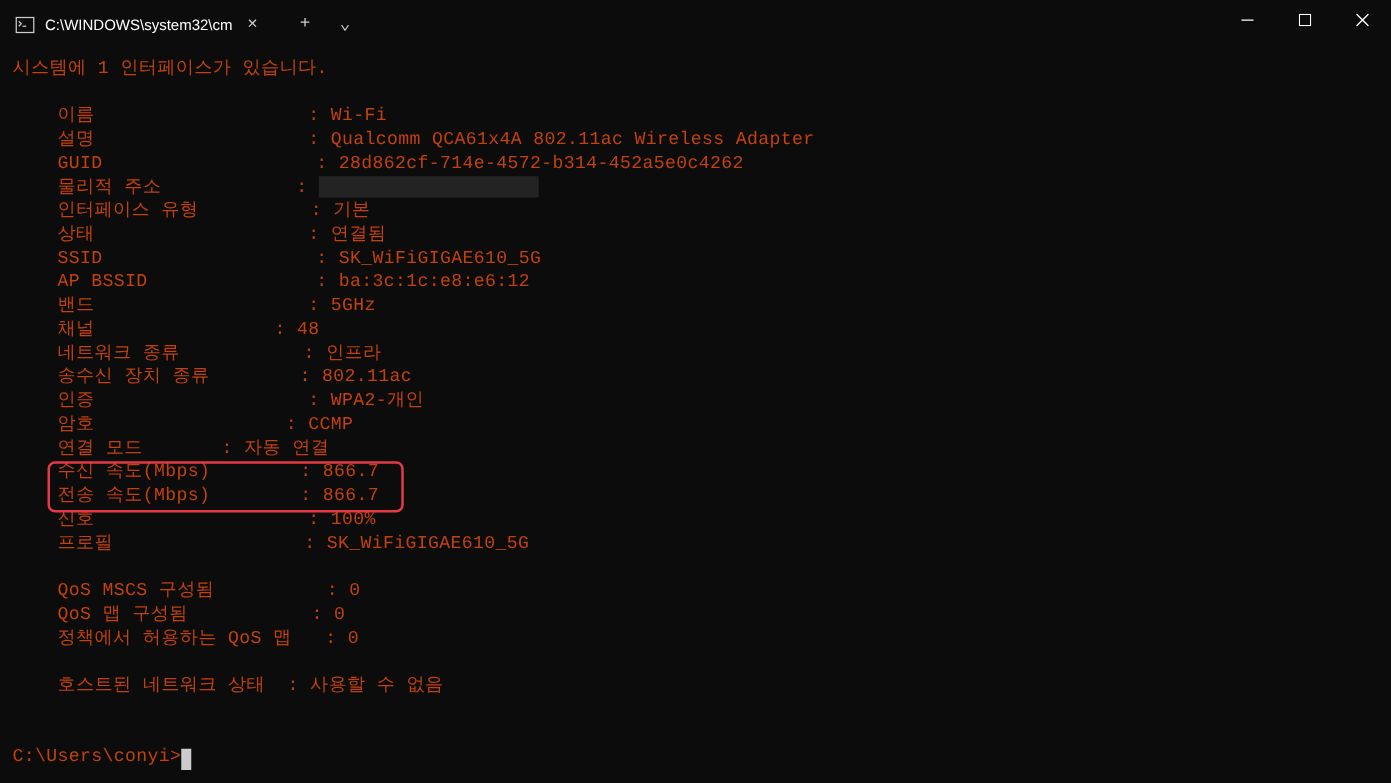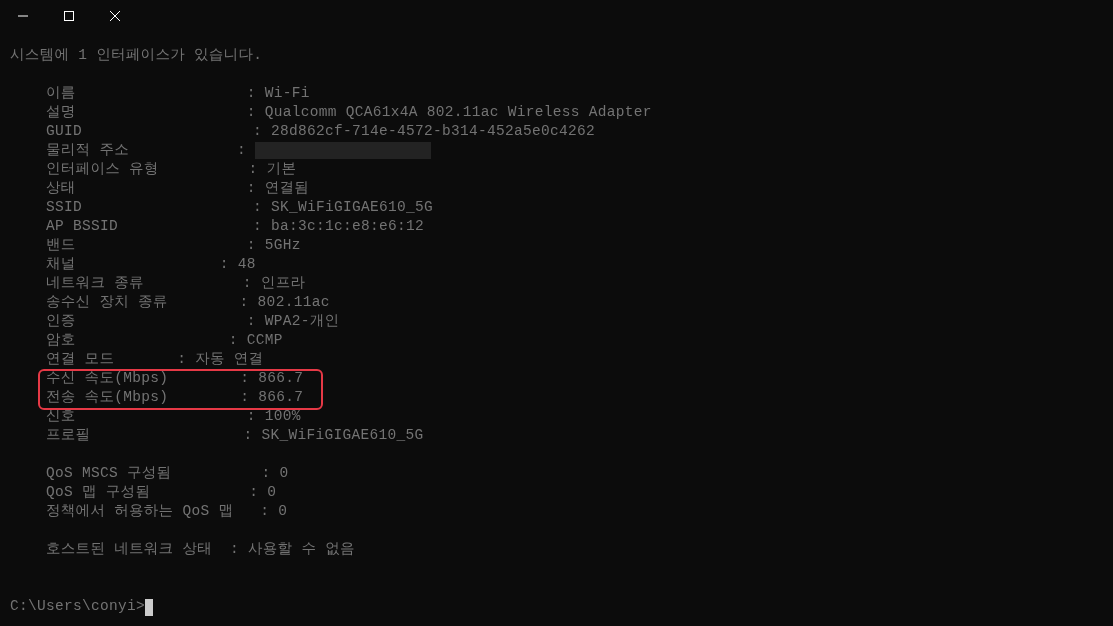--- a/index.html
+++ b/index.html
@@ -101,21 +101,21 @@
       align-items: center;
       justify-content: center;
       color: #ffffff;
       cursor: pointer;
     }
     .terminal {
       padding: 8px 10px;
       font-size: 14.5px;
       line-height: 19px;
       white-space: pre;
-      color: #737373;
+      color: #c2410c;
       letter-spacing: 0.3px;
     }
     .redacted {
       background: #232323;
       display: inline-block;
       width: 176px;
       height: 17px;
       vertical-align: middle;
     }
     .highlight-box {
@@ -137,20 +137,37 @@
       vertical-align: middle;
     }
     .content-wrapper {
       position: relative;
     }
   </style>
 </head>
 <body>
 
 <div class="titlebar">
+  <div class="tabs">
+    <div class="tab active">
+      <span class="tab-icon">
+        <svg viewBox="0 0 16 16">
+            <rect x="1" y="2" width="14" height="12" fill="none" stroke="#cccccc" stroke-width="1"></rect>
+            <path d="M3 5 L5 7 L3 9" fill="none" stroke="#cccccc" stroke-width="1"></path>
+            <line x1="6" y1="9" x2="9" y2="9" stroke="#cccccc" stroke-width="1"></line>
+          </svg>
+      </span>
+      <span class="tab-title">C:\WINDOWS\system32\cm</span>
+      <span class="tab-close">×</span>
+    </div>
+    <div class="tab-actions">
+      <div class="tab-action-btn">+</div>
+      <div class="tab-action-btn">⌄</div>
+    </div>
+  </div>
   <div class="window-controls">
     <div class="window-btn">
       <svg width="10" height="10" viewBox="0 0 10 10">
           <line x1="0" y1="5" x2="10" y2="5" stroke="#ffffff" stroke-width="1"></line>
         </svg>
     </div>
     <div class="window-btn">
       <svg width="10" height="10" viewBox="0 0 10 10">
           <rect x="0.5" y="0.5" width="9" height="9" fill="none" stroke="#ffffff" stroke-width="1"></rect>
         </svg>

